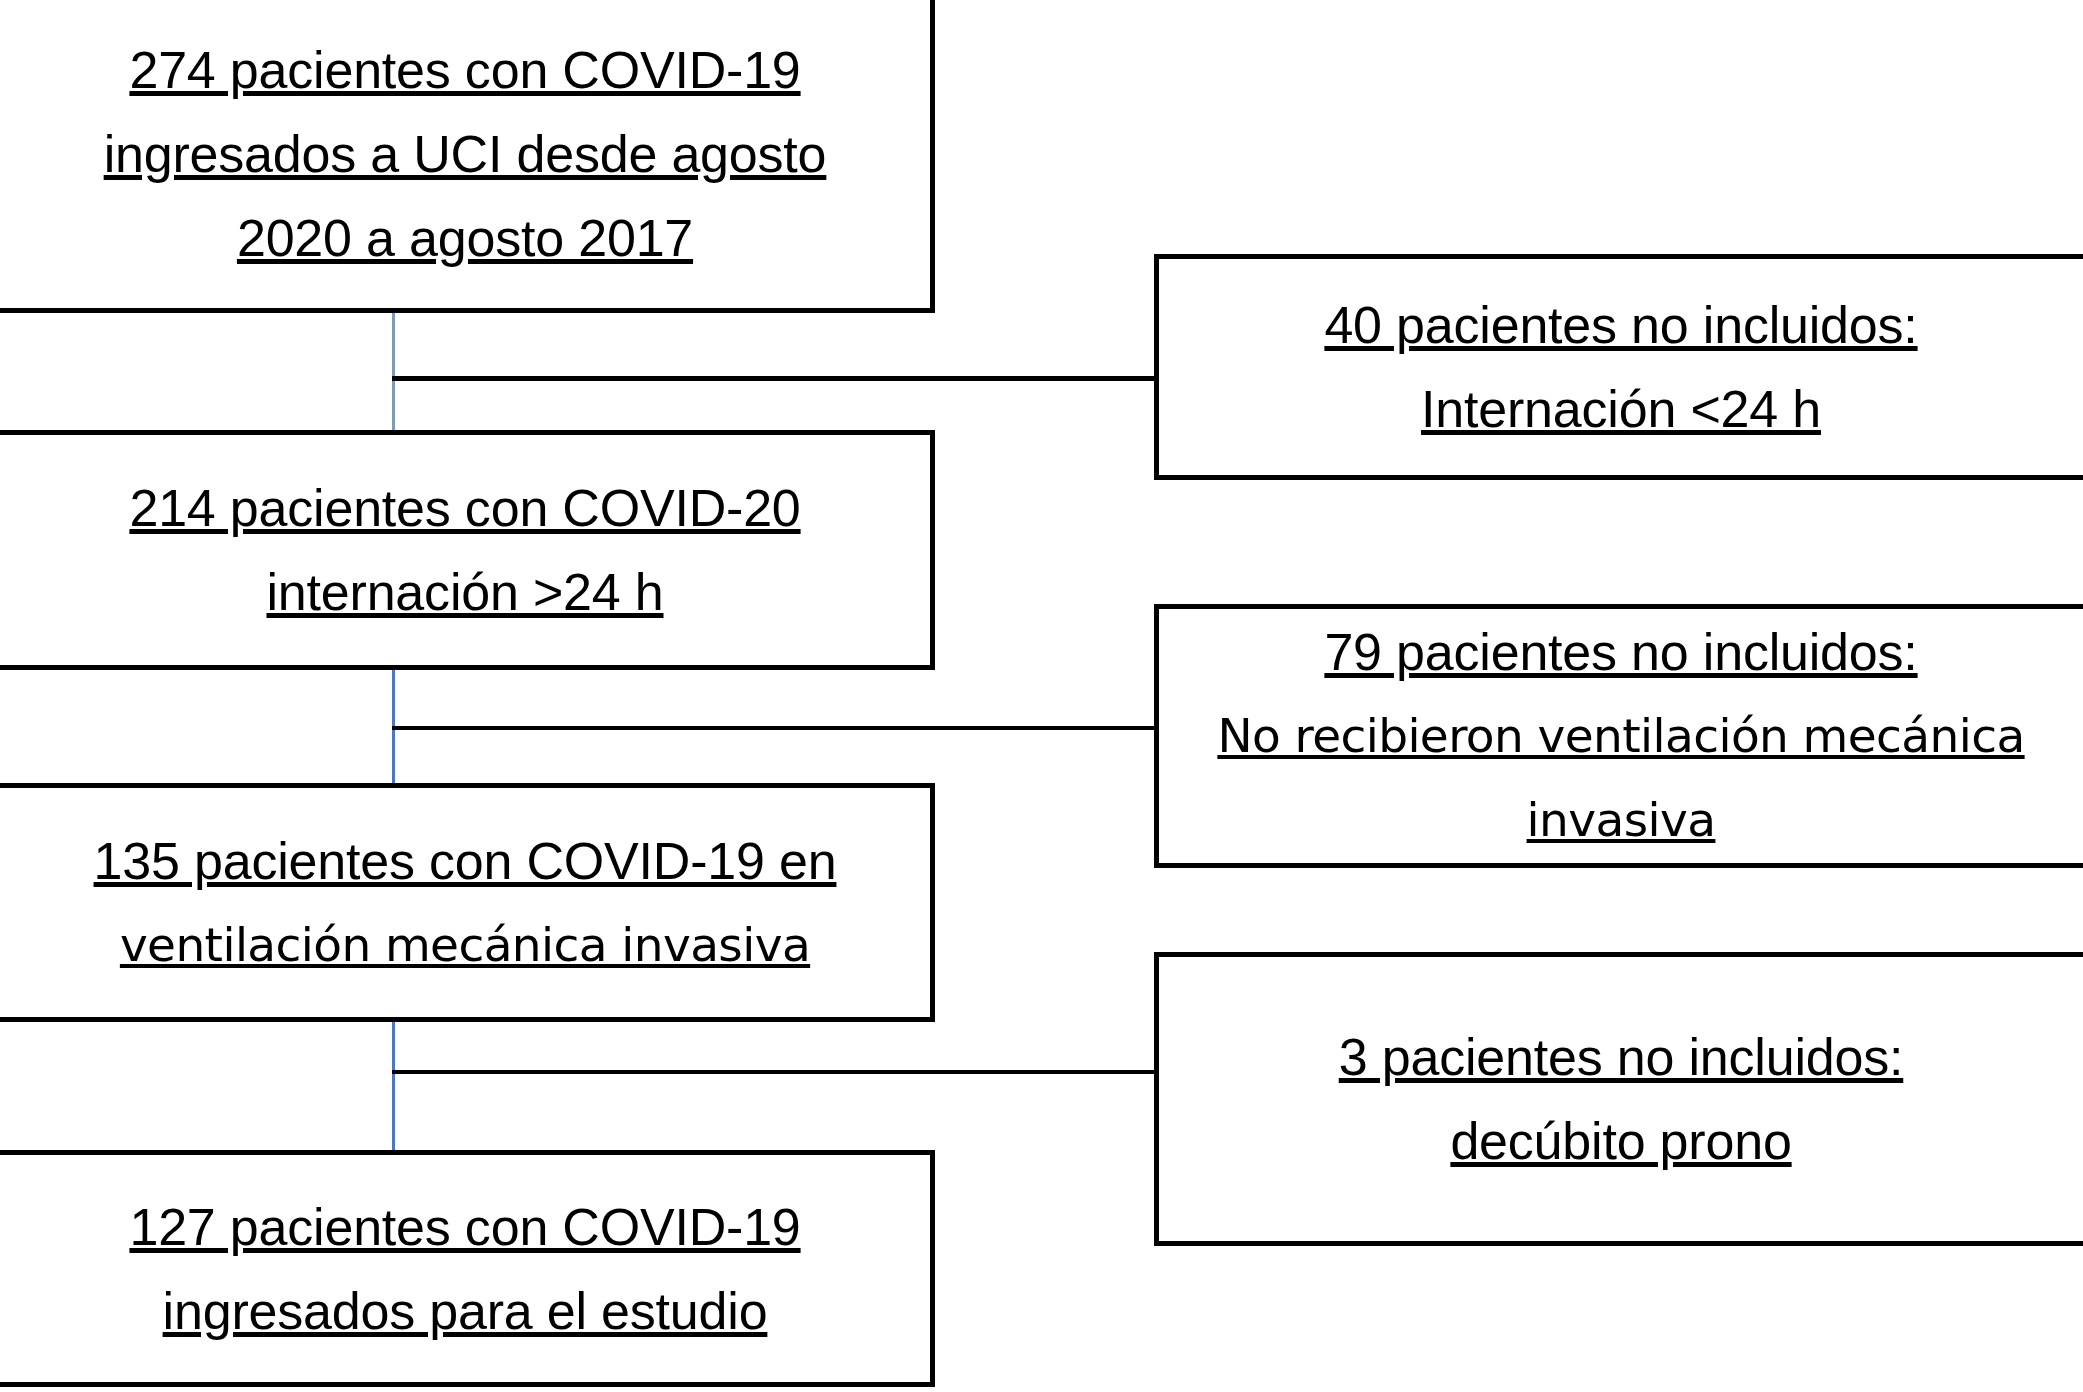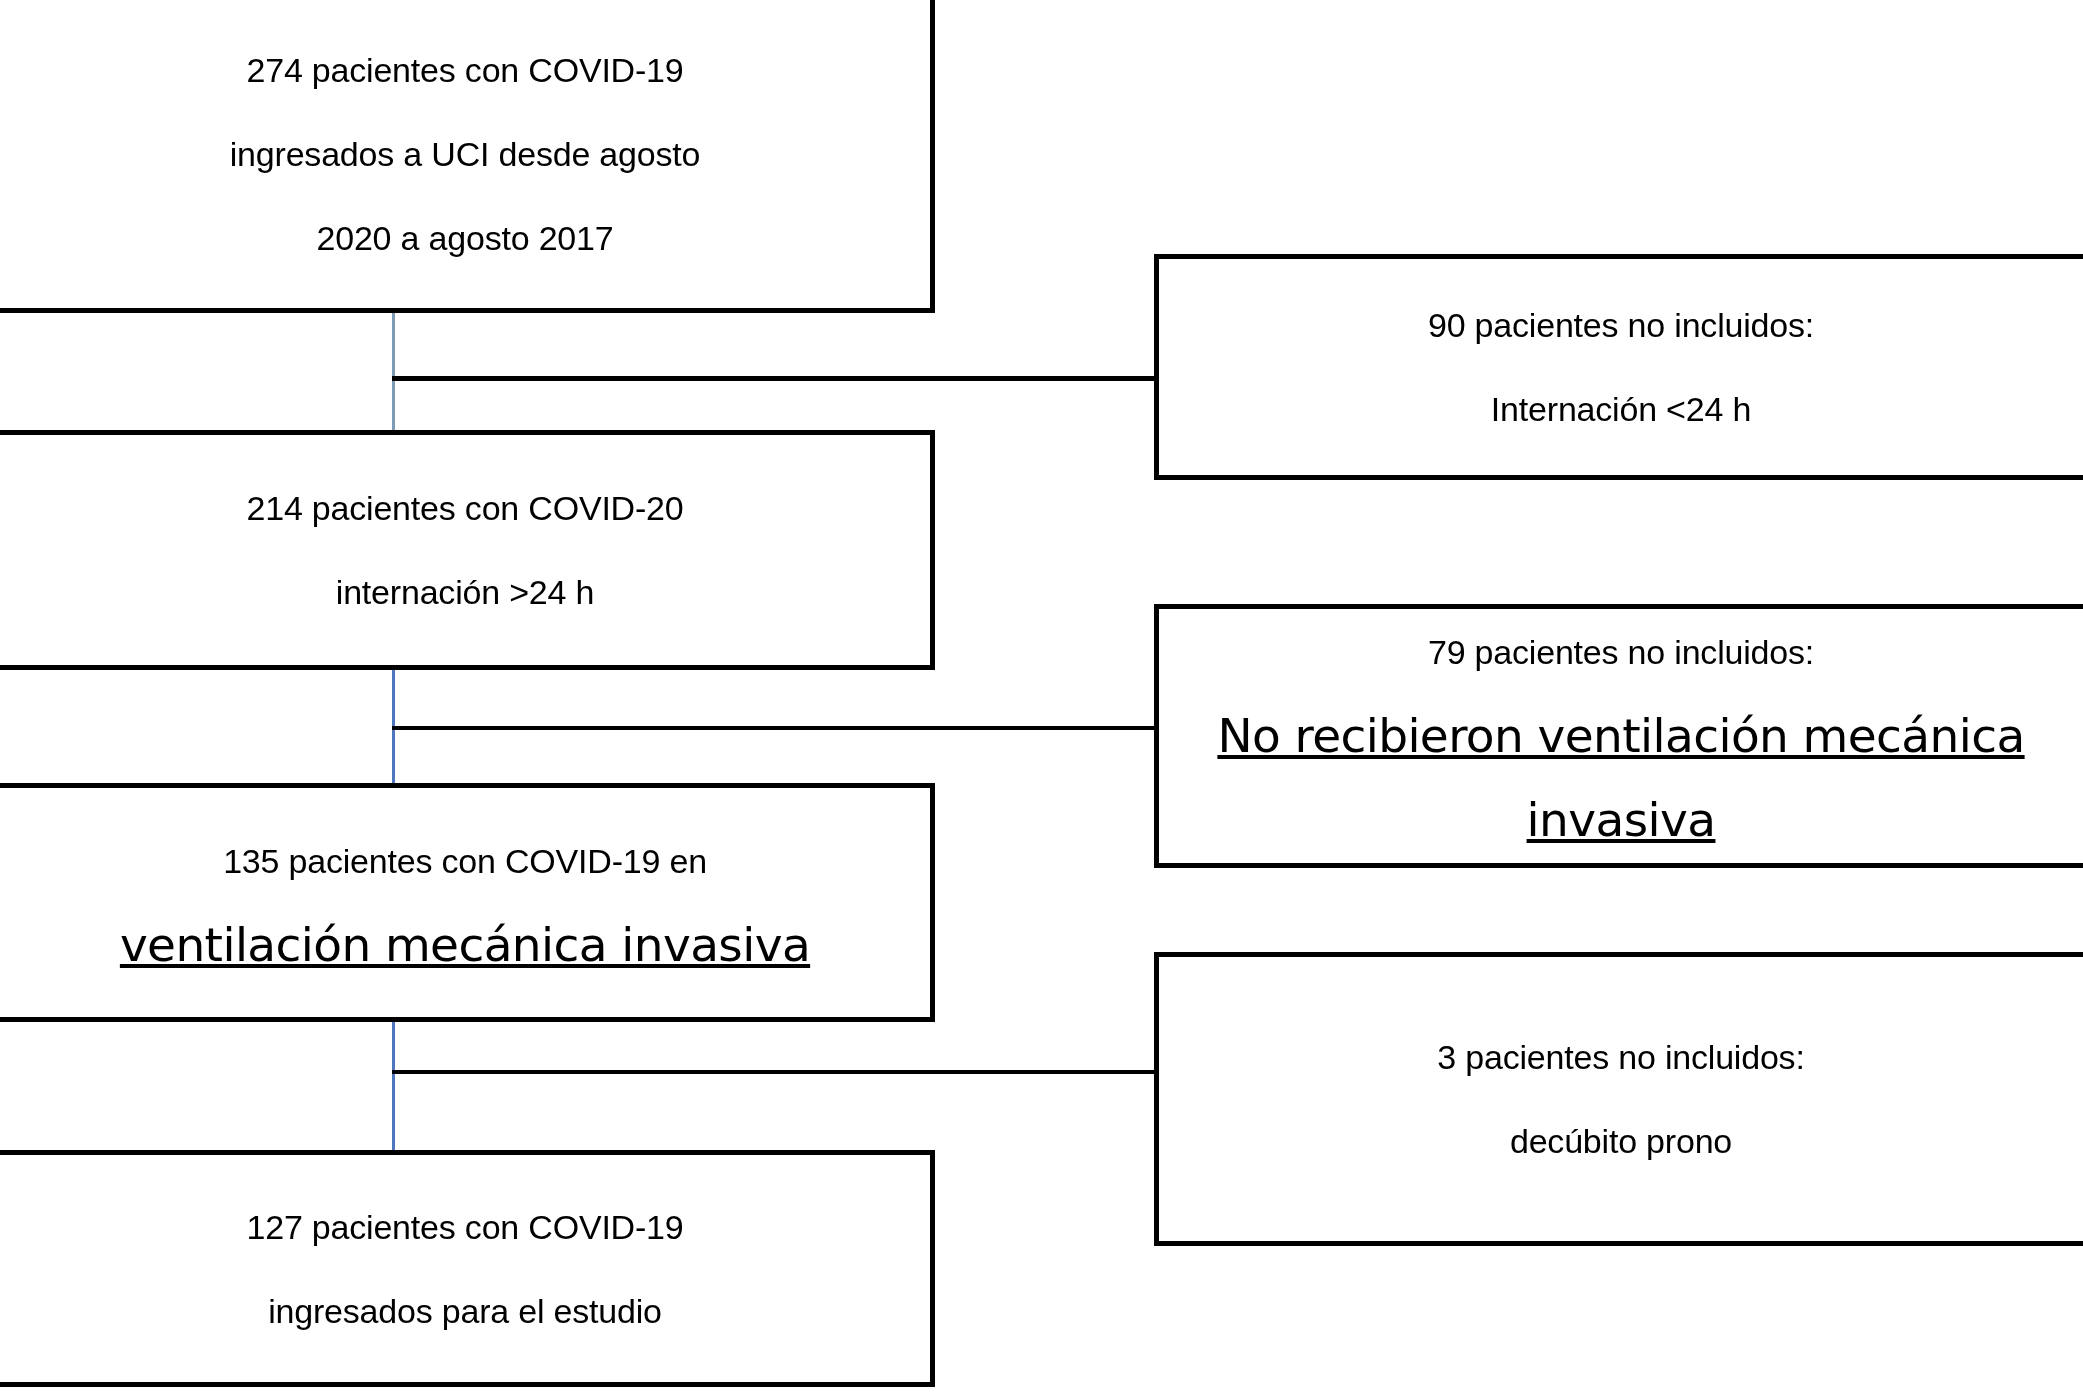--- a/index.html
+++ b/index.html
@@ -32,23 +32,24 @@
     display: block;
     width: 100%;
     text-align: center;
     white-space: nowrap;
     color: #000000;
   }
 
   
   .f-grot {
     font-family: "Liberation Sans", sans-serif;
-    font-size: 34px;
+    font-size: 52px;
     line-height: 84px;
     letter-spacing: -0.2px;
+    text-decoration: underline;
   }
   
   .f-hum {
     font-family: "DejaVu Sans", sans-serif;
     font-size: 47px;
     line-height: 84px;
     letter-spacing: -0.6px;
     text-decoration: underline;
   }
 
@@ -95,21 +96,21 @@
     <span class="line f-grot">135 pacientes con COVID-19 en</span>
     <span class="line f-hum">ventilación mecánica invasiva</span>
   </div>
 
   <div class="box" style="left:-5px; top:1150px; width:940px; height:237px;">
     <span class="line f-grot">127 pacientes con COVID-19</span>
     <span class="line f-grot">ingresados para el estudio</span>
   </div>
 
   <div class="box" style="left:1154px; top:254px; width:934px; height:226px;">
-    <span class="line f-grot">90 pacientes no incluidos:</span>
+    <span class="line f-grot">40 pacientes no incluidos:</span>
     <span class="line f-grot">Internación &lt;24 h</span>
   </div>
 
   <div class="box" style="left:1154px; top:604px; width:934px; height:264px;">
     <span class="line f-grot">79 pacientes no incluidos:</span>
     <span class="line f-hum">No recibieron ventilación mecánica</span>
     <span class="line f-hum">invasiva</span>
   </div>
 
   <div class="box" style="left:1154px; top:952px; width:934px; height:294px;">

